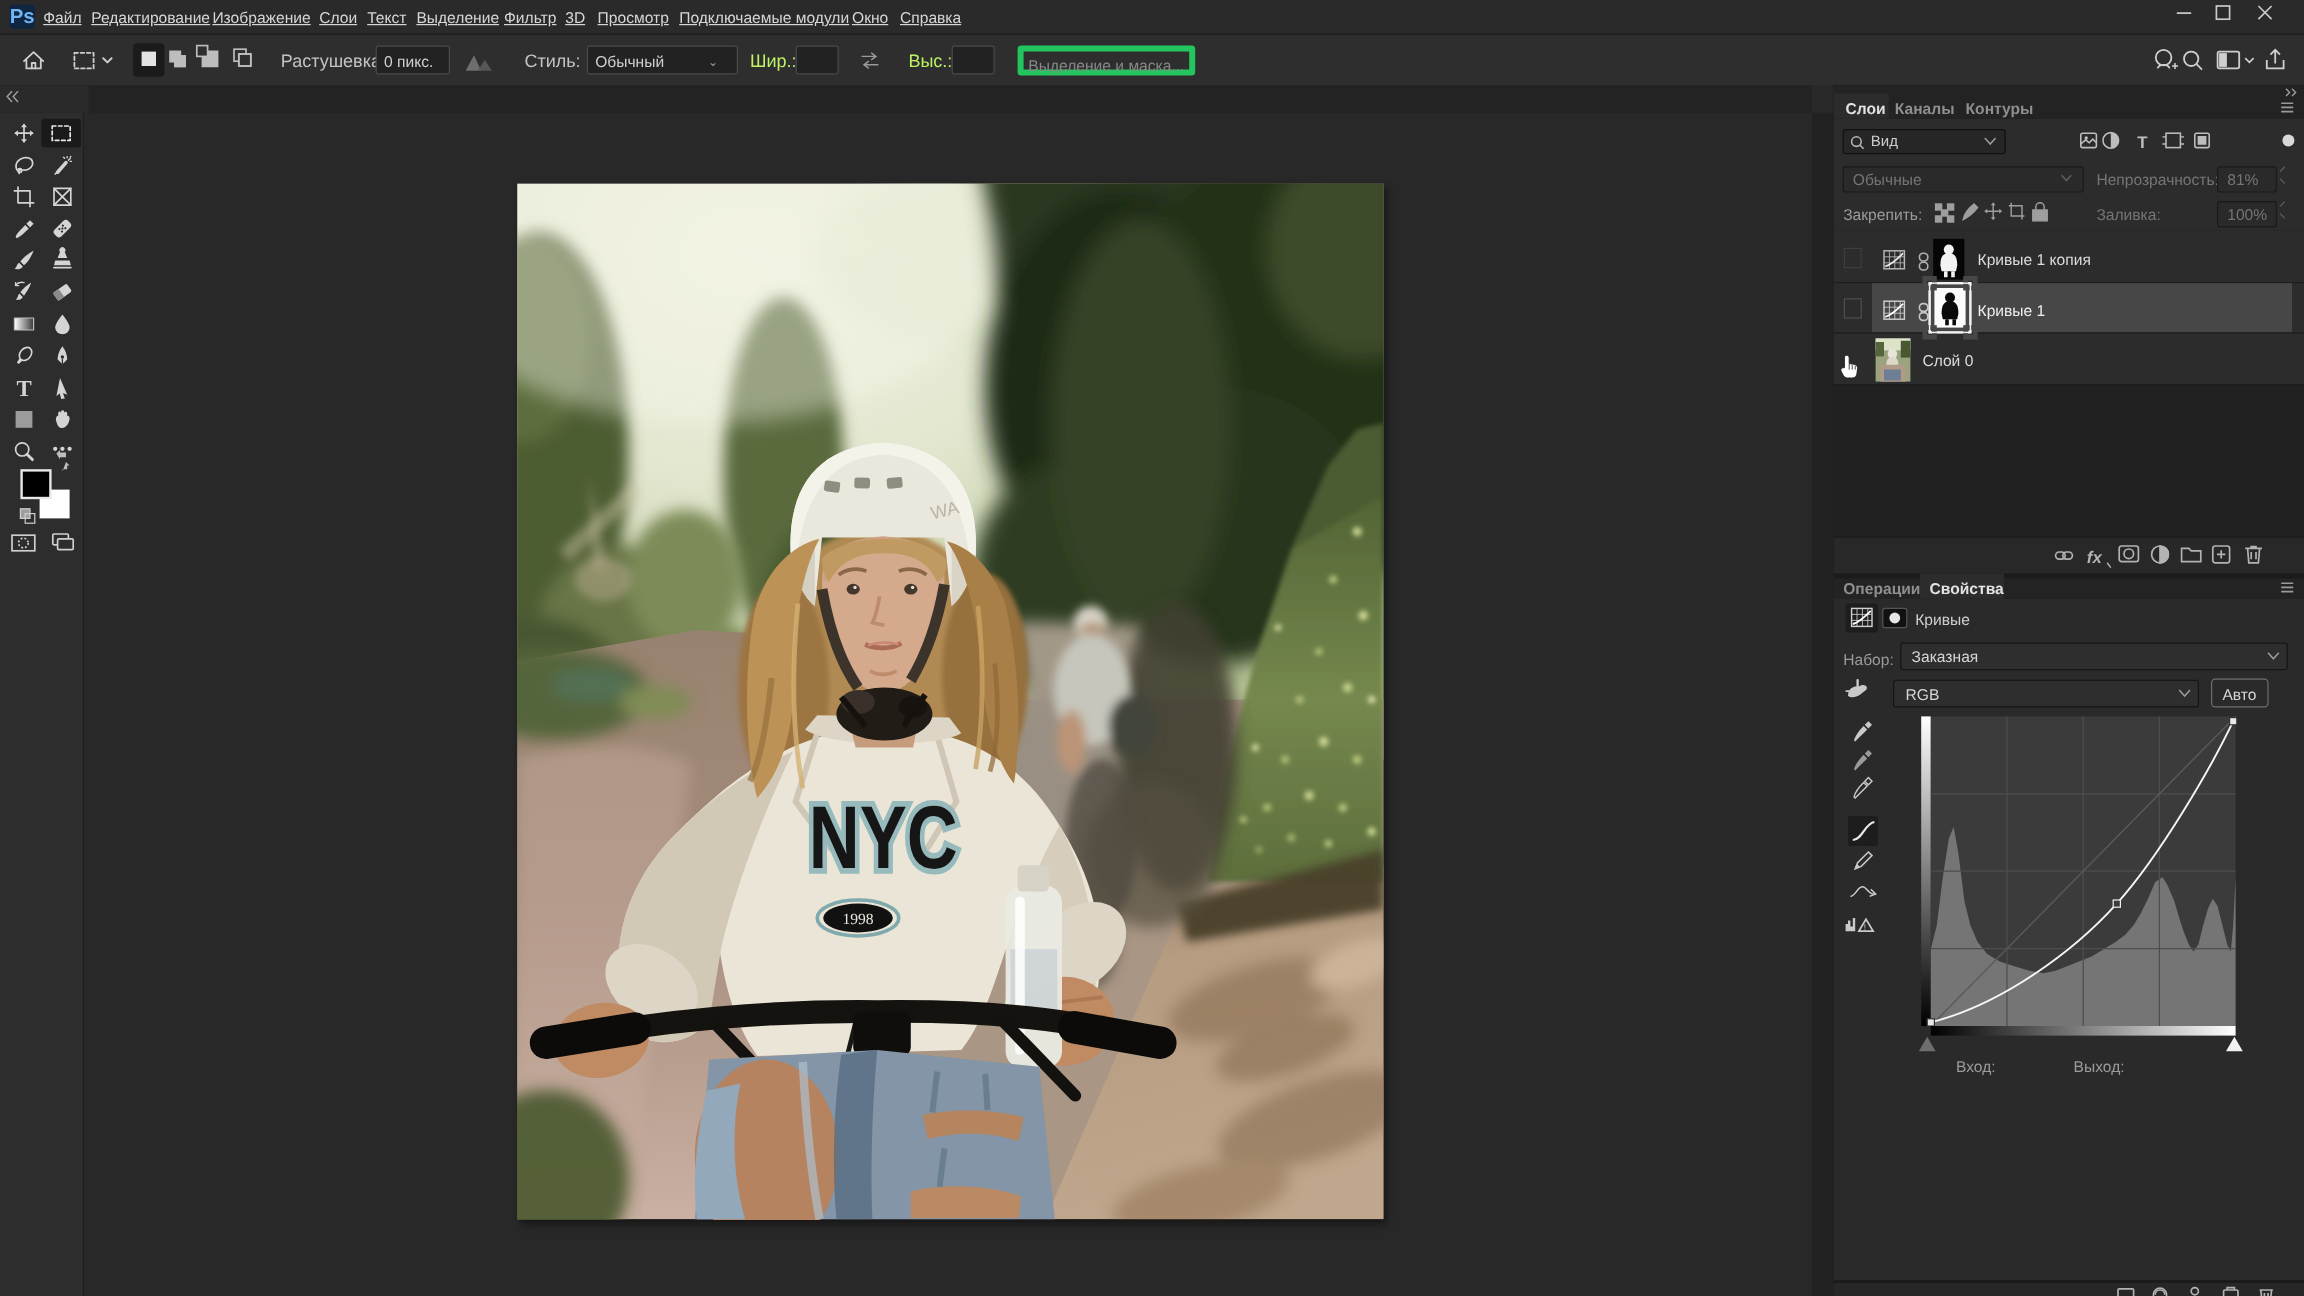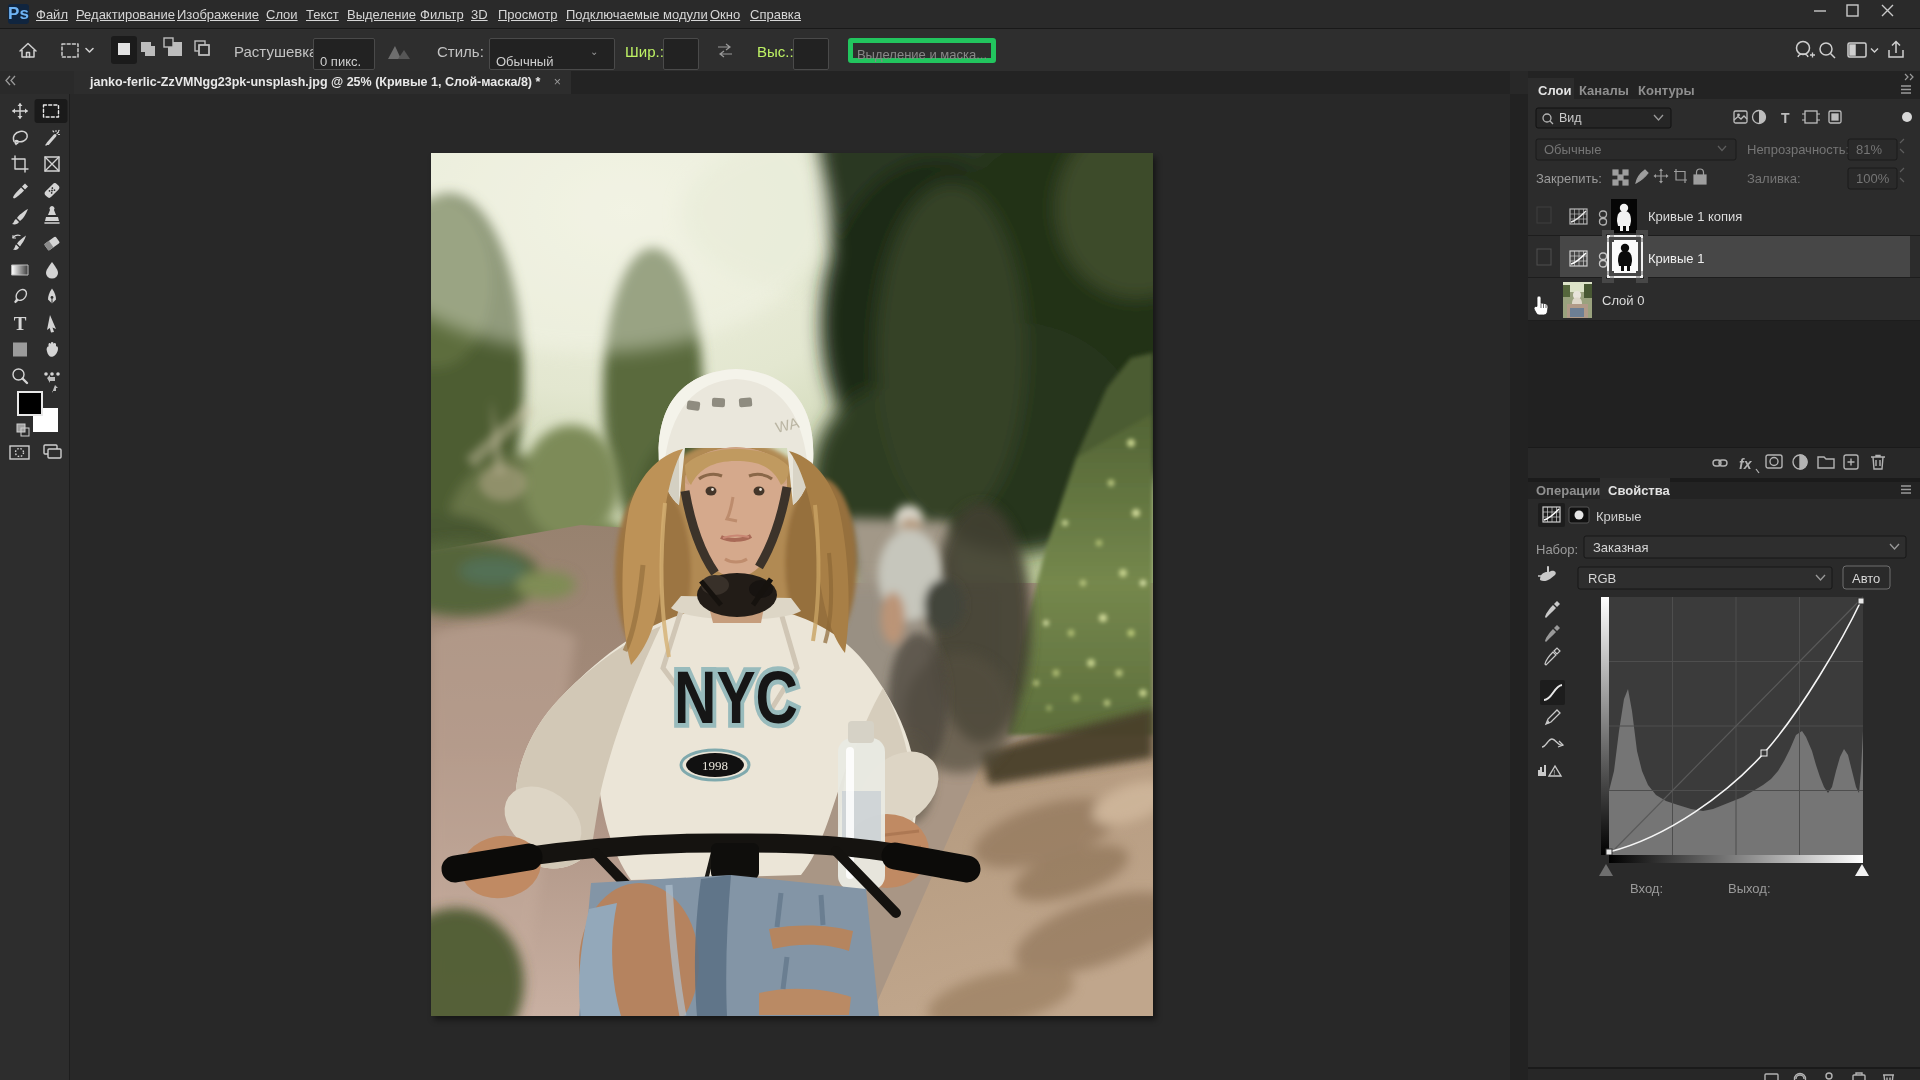--- a/index.html
+++ b/index.html
@@ -9,21 +9,21 @@
   #stage { position:relative; width:1920px; height:1080px; background:#282828; }
   
   #menubar { left:0; top:0; width:1920px; height:28px; background:#2a2a2a; }
   .menuitem { position:absolute; top:7px; color:#d6d6d6; font-size:13px;text-decoration:underline; }
   #pslogo { position:absolute; left:8px; top:4px; width:21px; height:20px; background:#10253f;
     border-radius:3px; color:#6fb4f5; font-size:17px; font-weight:bold; text-align:center; line-height:20px; }
   #optionsbar { left:0; top:28px; width:1920px; height:43px; background:#2e2e2e; border-top:1px solid #191919; }
   .optlabel { position:absolute; top:14px; color:#c3c3c3; font-size:15px; }
   .optlabel.dim { color:#bef264; }
   .optinput { position:absolute; top:9px; height:24px; background:#222222; border:1px solid #4a4a4a;
-    border-radius:2px; color:#cfcfcf; font-size:13px; padding:15px 6px; }
+    border-radius:2px; color:#cfcfcf; font-size:13px; padding:5px 6px; }
   .optbtn { position:absolute; border:5px solid #22c55e; border-radius:3px; color:#888888; font-size:13px; text-align:center; }
   
   #tabbar { left:0; top:71px; width:1510px; height:23px; background:#232323; }
   #tabbar .leftpad { position:absolute; left:0; top:0; width:74px; height:23px; background:#2a2a2a; }
   #doctab { position:absolute; left:74px; top:0; height:23px; background:#2d2d2d; color:#e8e8e8;
     font-size:12.5px; font-weight:600; padding:4px 10px 0 16px; }
   #doctab .x { color:#9a9a9a; font-weight:400; margin-left:10px; }
   
   #toolbar { left:0; top:94px; width:70px; height:986px; background:#2d2d2d; border-right:1px solid #1e1e1e; }
   
@@ -122,21 +122,20 @@
     <div class="optinput" style="left:793px; width:36px;"></div>
     <div class="optbtn" style="left:848px; top:9px; width:148px; height:25px; line-height:23px;">Выделение и маска...</div>
   </div>
 
   <div class="abs" id="tabbar">
     <div class="leftpad"><svg width="74" height="23">
           <g stroke="#9a9a9a" stroke-width="1.3" fill="none">
             <path d="M10,5 L6,9.5 L10,14 M15,5 L11,9.5 L15,14"></path>
           </g>
         </svg></div>
-    <div id="doctab">janko-ferlic-ZzVMNgg23pk-unsplash.jpg @ 25% (Кривые 1, Слой-маска/8) * <span class="x">×</span></div>
   </div>
 
   <div class="abs" id="canvasarea"></div>
   <div class="abs" id="photo">
 <svg width="722" height="863" viewBox="0 0 722 863">
 <defs>
   <radialGradient id="skyg" cx="0.27" cy="0.12" r="0.85">
     <stop offset="0" stop-color="#eff0df"></stop>
     <stop offset="0.45" stop-color="#e3e7d0"></stop>
     <stop offset="1" stop-color="#b7c496"></stop>

